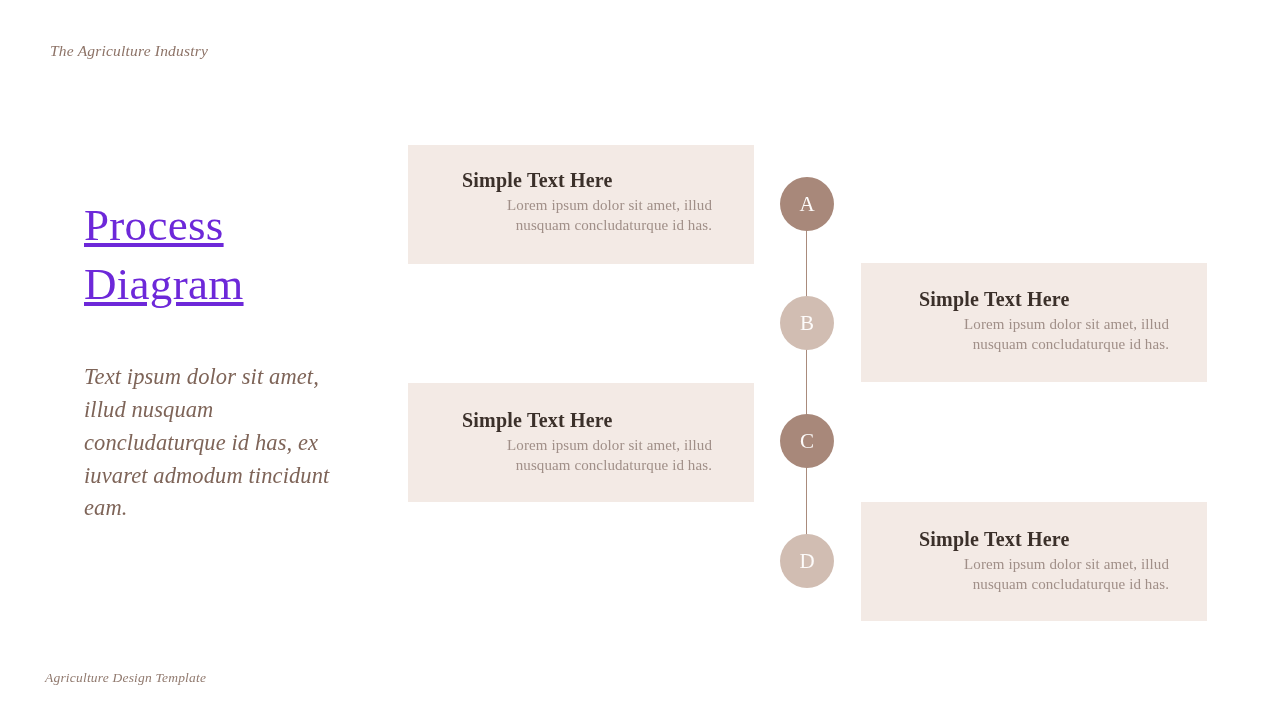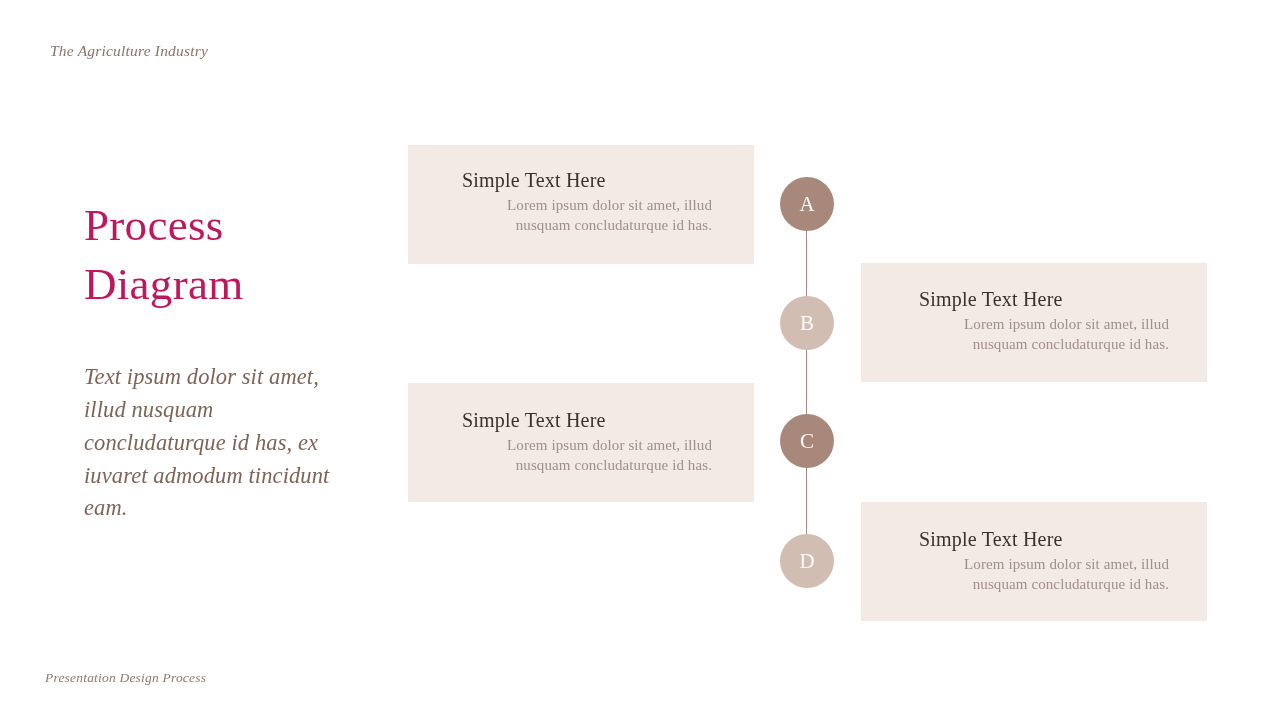--- a/index.html
+++ b/index.html
@@ -32,23 +32,24 @@
     color:#917a6f;
     white-space:nowrap;
   }
 
   
   .lead-title {
     position:absolute; left:84px; top:196px;
     width:300px;
     font-size:45px;
     line-height:1.32;
-    color:#be185d;
+    color:#6d28d9;
     font-weight:400;
     letter-spacing:0.3px;
+    text-decoration:underline;
   }
   .lead-body {
     position:absolute; left:84px; top:361px;
     width:272px;
     font-style:italic;
     font-size:22.5px;
     line-height:1.46;
     color:#7e6458;
     letter-spacing:0.1px;
   }
@@ -78,21 +79,21 @@
   #node-c { left:780px; top:414px; }
   #node-d { left:780px; top:534px; }
 
   
   .card {
     position:absolute;
     background:#f3eae5;
   }
   .card .card-title {
     position:absolute;
-    font-weight:normal;
+    font-weight:bold;
     font-size:20px;
     color:#3b302a;
     letter-spacing:0.2px;
     white-space:nowrap;
   }
   .card .card-body {
     position:absolute;
     font-size:15px;
     line-height:1.33;
     color:#a08f88;
@@ -156,15 +157,15 @@
   <div class="card" id="card-3">
     <div class="card-title">Simple Text Here</div>
     <div class="card-body">Lorem ipsum dolor sit amet, illud nusquam concludaturque id has.</div>
   </div>
 
   <div class="card" id="card-4">
     <div class="card-title">Simple Text Here</div>
     <div class="card-body">Lorem ipsum dolor sit amet, illud nusquam concludaturque id has.</div>
   </div>
 
-  <div class="footer">Presentation Design Process</div>
+  <div class="footer">Agriculture Design Template</div>
 
 </div>
 
 </body></html>

